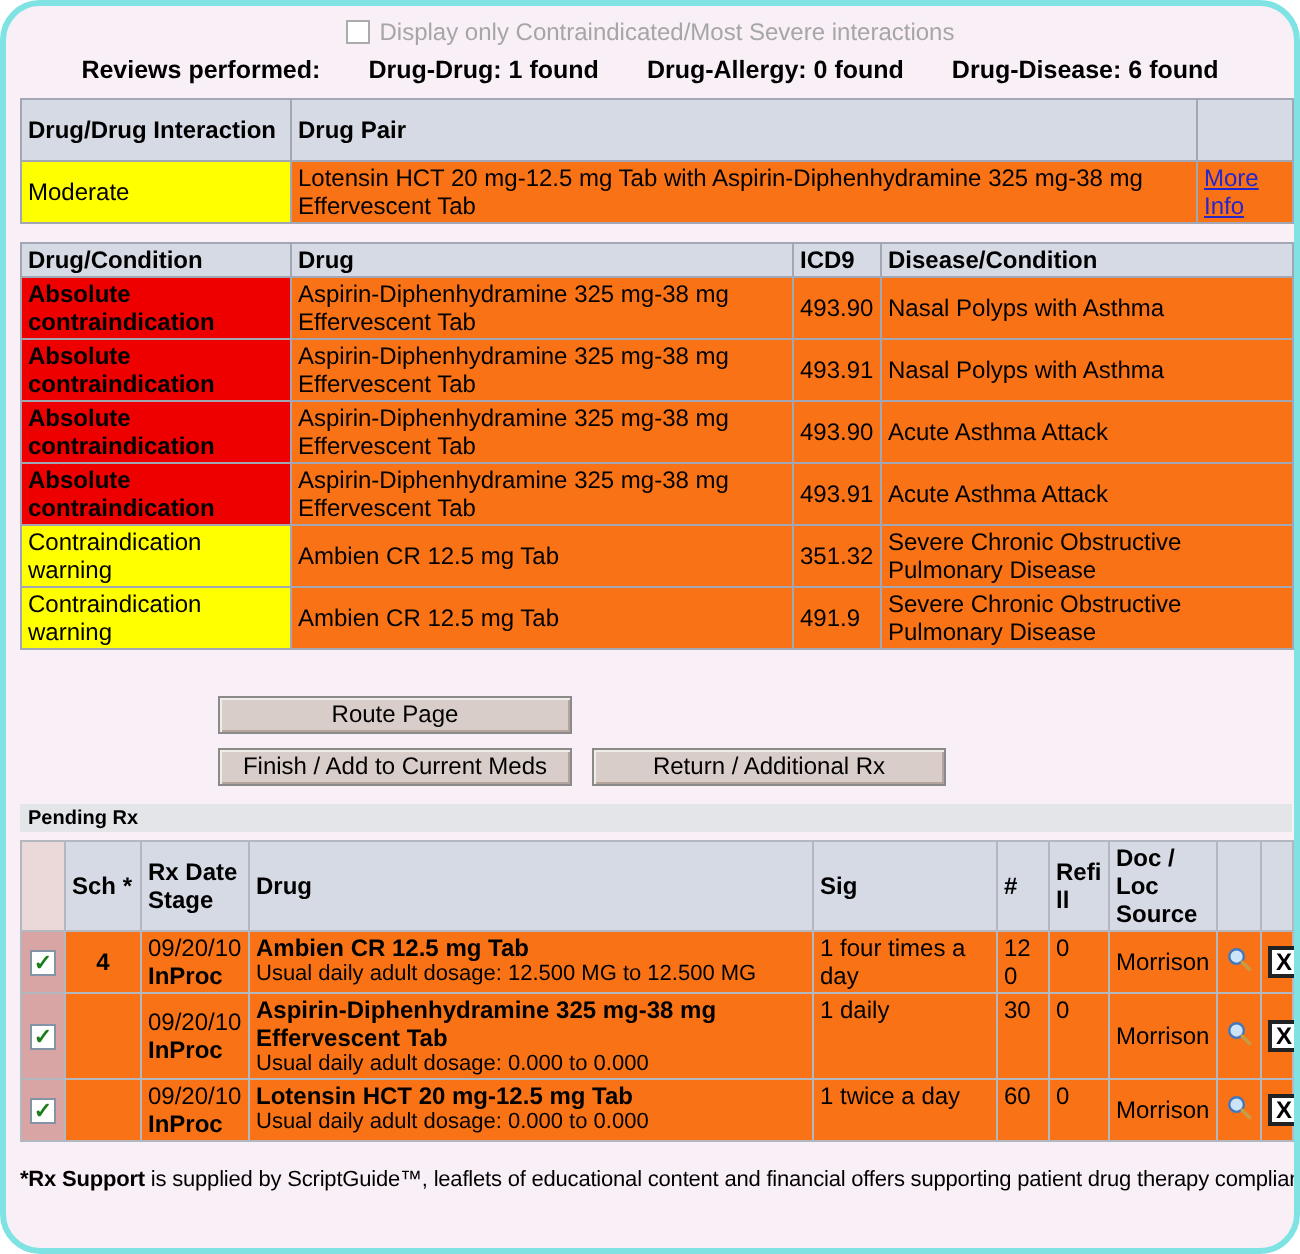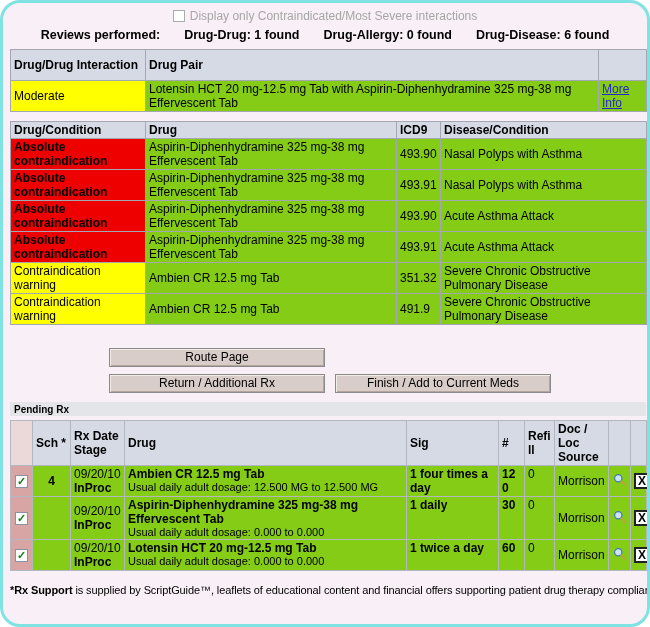--- a/index.html
+++ b/index.html
@@ -12,54 +12,54 @@
   }
   
   .filter-row { display:flex; justify-content:center; align-items:center; gap:5px; color:#A6A6A6; height:14px; }
   .cb { width:12px; height:12px; background:#fff; border:1px solid #ABABAB; display:inline-block; box-sizing:border-box; }
   .reviews { display:flex; justify-content:center; gap:24px; font-weight:bold; margin-top:5px; font-size:12.5px; }
 
   
   table { border-collapse:collapse; table-layout:fixed; width:636px; }
   th, td { border:1px solid #A3A7B3; padding:1px 3px; vertical-align:middle; text-align:left; font-size:12px; word-wrap:break-word; }
   thead th { background:#D6DAE4; font-weight:bold; color:#000; }
-  tbody td { background:#84cc16; }
+  tbody td { background:#f97316; }
   td.sev-red { background:#EE0000; font-weight:bold; }
   td.sev-yellow { background:#FFFF00; font-weight:normal; }
   .t1 { margin-top:7px; }
   .t1 thead th { height:28px; }
   .t2 { margin-top:9px; }
   .t2 tbody td { height:28px; }
   .link { color:#2626CC; text-decoration:underline; cursor:pointer; }
 
   
   .btn {
     background:#D9CDC9; border:1px solid #8A8A8A;
     box-shadow:inset 1px 1px 0 #F2ECE8, inset -1px -1px 0 #B5A49C;
     font-family:"Liberation Sans", sans-serif; font-size:12px; color:#000;
     text-align:center; padding:2px 8px; cursor:pointer; display:inline-block; box-sizing:border-box; height:19px; line-height:13px;
   }
   .route-row { margin:23px 0 0 99px; }
   .actions-row { margin:7px 0 0 99px; display:flex; gap:10px; }
-  .btn-wide { width:216px; }
+  .btn-wide { width:177px; }
 
   
   .band { margin-top:9px; background:#E4E5E9; font-weight:bold; font-size:10px; padding:2px 4px 1px 4px; width:636px; box-sizing:border-box; }
   .t3 { margin-top:4px; }
   .t3 th, .t3 td { border-color:#B3B7C0; }
   .t3 thead th { height:42px; vertical-align:middle; }
   .t3 thead th.selhead { background:#EBD9D9; }
   .t3 td.selcell { background:#D9A4A4; text-align:center; }
   .t3 td.top { vertical-align:top; }
   .cbx { width:13px; height:13px; background:#fff; border:1px solid #8593A6; display:inline-flex; align-items:center; justify-content:center; font-size:11px; font-weight:bold; color:#1B7E1B; box-sizing:border-box; cursor:pointer; }
   .schval { font-weight:bold; text-align:center; }
   .stage { font-weight:bold; }
   .drugname { font-weight:bold; }
   .dosage { font-size:11px; }
-  .sigval, .qtyval { font-weight:bold; }
+  .sigval, .qtyval { font-weight:normal; }
   .iconcell { text-align:center; }
   .delete-btn { display:inline-flex; width:16px; height:16px; border:2px solid #222; align-items:center; justify-content:center; font-weight:bold; font-size:12px; background:#fff; cursor:pointer; box-sizing:border-box; }
 
   .bottom-row { display:flex; align-items:center; margin:8px 0 0 113px; gap:14px; }
   .btn-print { width:228px; }
   .rx-support { display:flex; align-items:center; gap:4px; }
   .btn-transmit { font-weight:bold; background:#D6D2CE; padding:2px 14px; }
 
   .footnote { margin-top:13px; font-size:11px; white-space:nowrap; letter-spacing:-0.1px; }
 </style>
@@ -154,22 +154,22 @@
         <td>491.9</td>
         <td>Severe Chronic Obstructive Pulmonary Disease</td>
       </tr>
     </tbody>
   </table>
 
   <div class="route-row">
     <button class="btn btn-wide">Route Page</button>
   </div>
   <div class="actions-row">
+    <button class="btn btn-wide">Finish / Add to Current Meds</button>
     <button class="btn btn-wide">Return / Additional Rx</button>
-    <button class="btn btn-wide">Finish / Add to Current Meds</button>
   </div>
 
   <div class="band">Pending Rx</div>
 
   <table class="t3">
     <colgroup>
       <col style="width:22px">
         <col style="width:38px">
         <col style="width:54px">
         <col style="width:282px">

